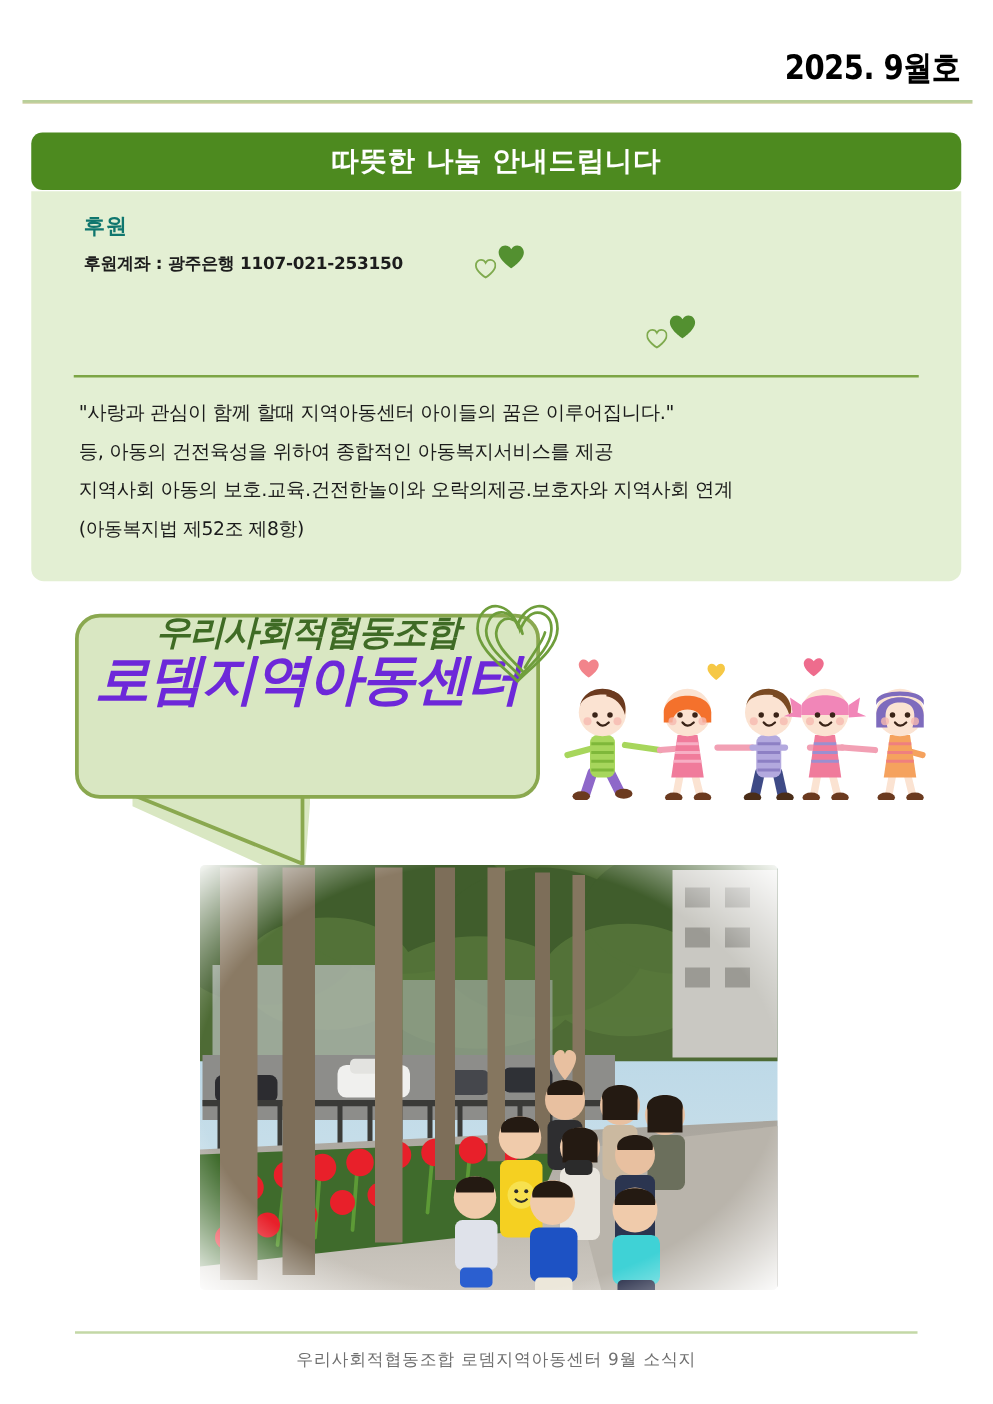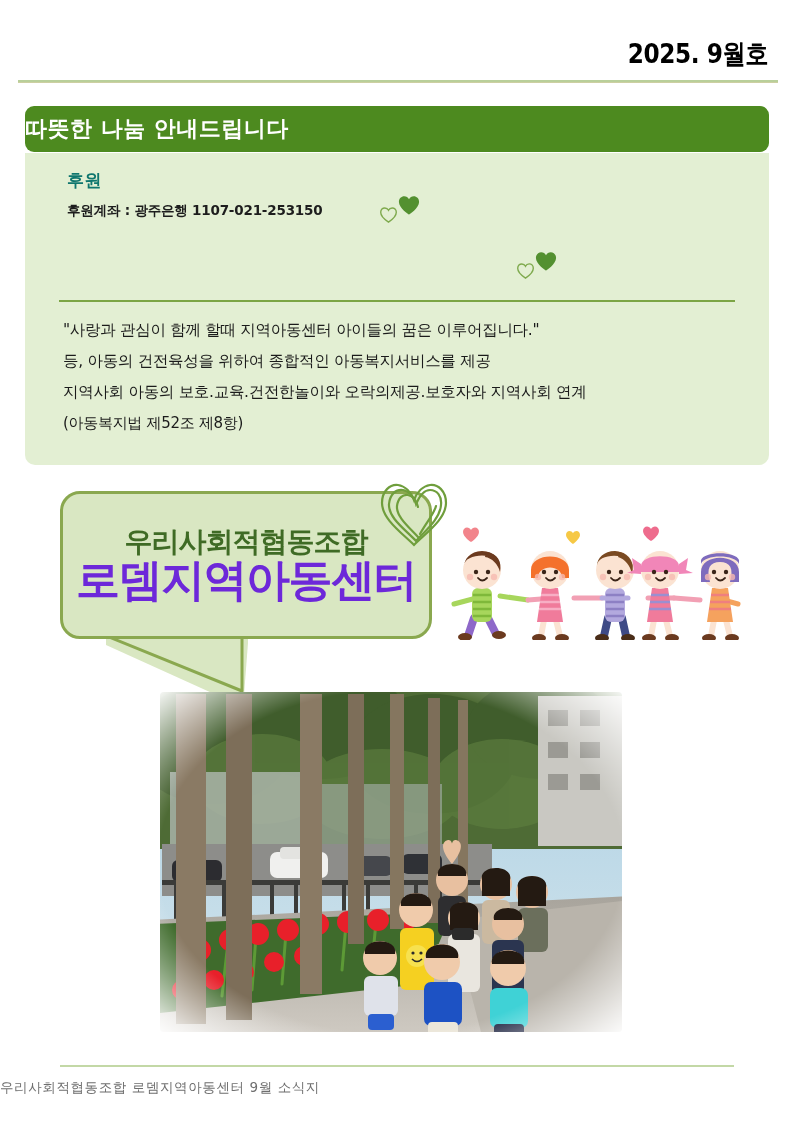--- a/index.html
+++ b/index.html
@@ -50,20 +50,21 @@
   .banner {
     position: absolute;
     left: 25px;
     top: 106px;
     width: 744px;
     height: 46px;
     background: #4d8a1f;
     border-radius: 9px;
     display: flex;
     align-items: center;
+    justify-content: center;
   }
   .banner-title {
     color: #ffffff;
     font-size: 22px;
     font-weight: 700;
     letter-spacing: 0.5px;
   }
 
   
   .panel {
@@ -153,22 +154,23 @@
     border: 3px solid #8aa84f;
     border-radius: 20px;
     box-sizing: border-box;
   }
   .bubble-text {
     position: absolute;
     inset: 0;
     display: flex;
     flex-direction: column;
     align-items: center;
-    justify-content: center;
+    justify-content: flex-start;
     gap: 1px;
+    font-style: italic;
   }
   .bubble-line-1 {
     font-size: 28px;
     font-weight: 700;
     color: #3f6b25;
     letter-spacing: -1px;
     line-height: 1.05;
   }
   .bubble-line-2 {
     font-size: 44px;
@@ -219,21 +221,21 @@
     top: 1065px;
     width: 674px;
     height: 2px;
     background: #c3d8a6;
   }
   .footer-text {
     position: absolute;
     left: 0;
     top: 1079px;
     width: 794px;
-    text-align: left;
+    text-align: center;
     font-size: 13.5px;
     color: #6f6f6f;
     letter-spacing: 0.6px;
   }
 </style>
 </head>
 <body>
 
 <div class="page-header">
   <div class="issue-label">2025. 9월호</div>

